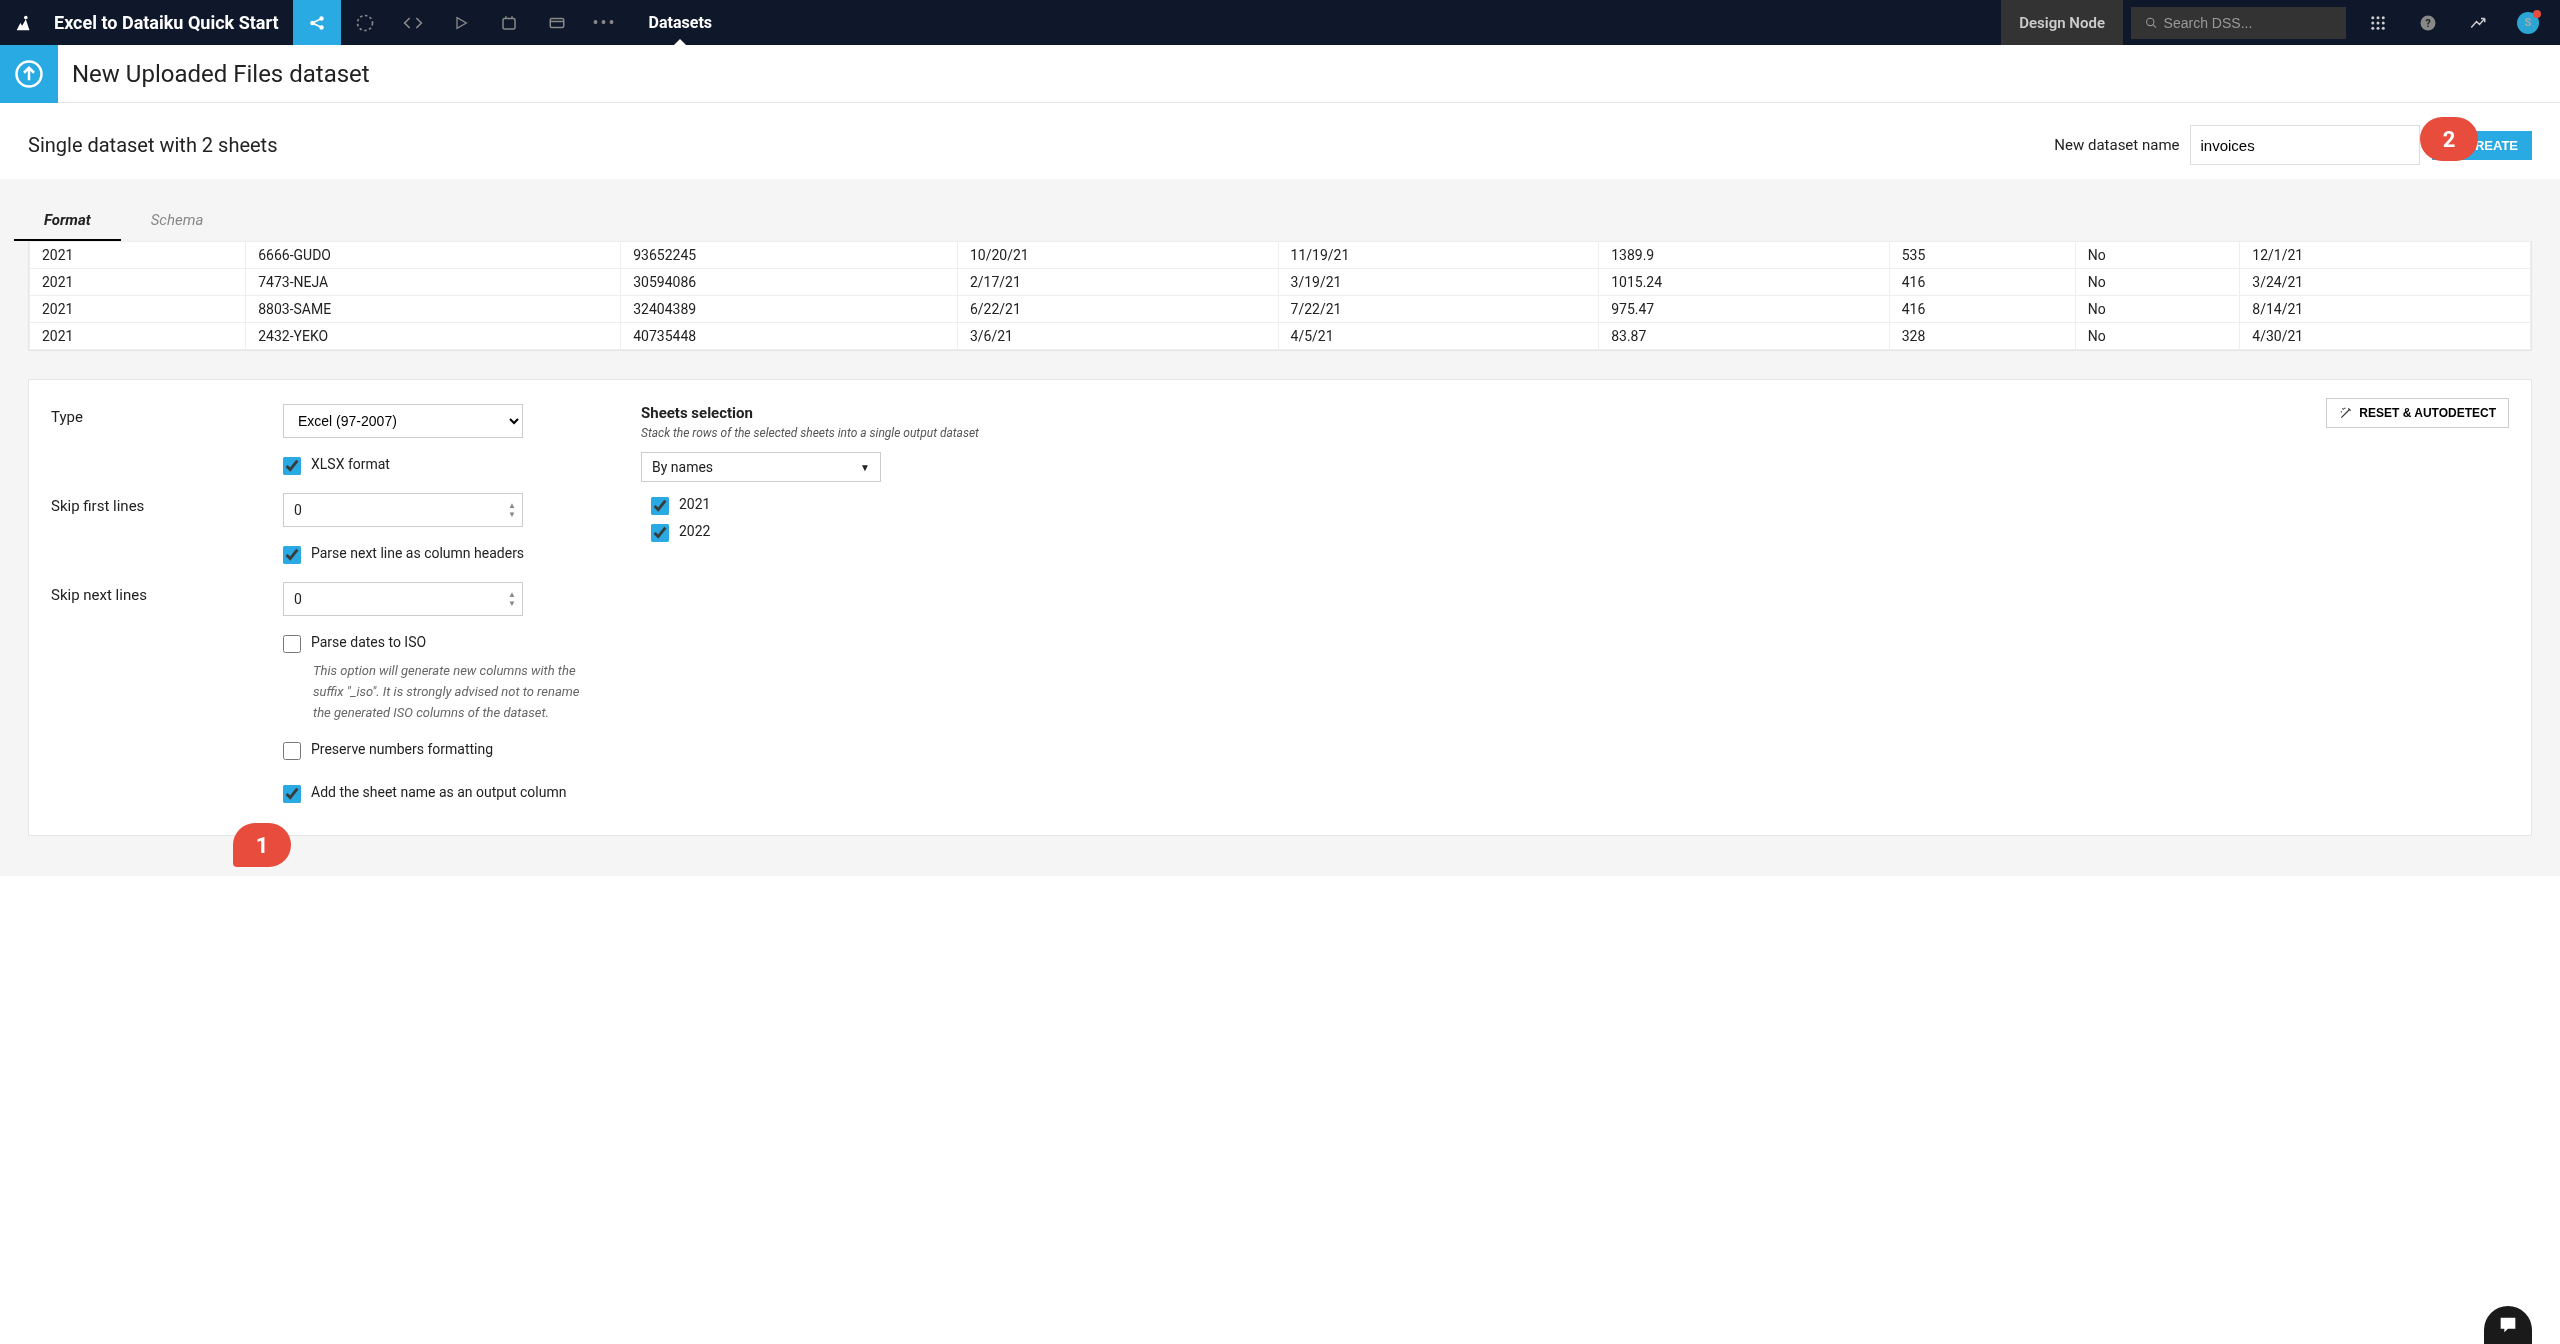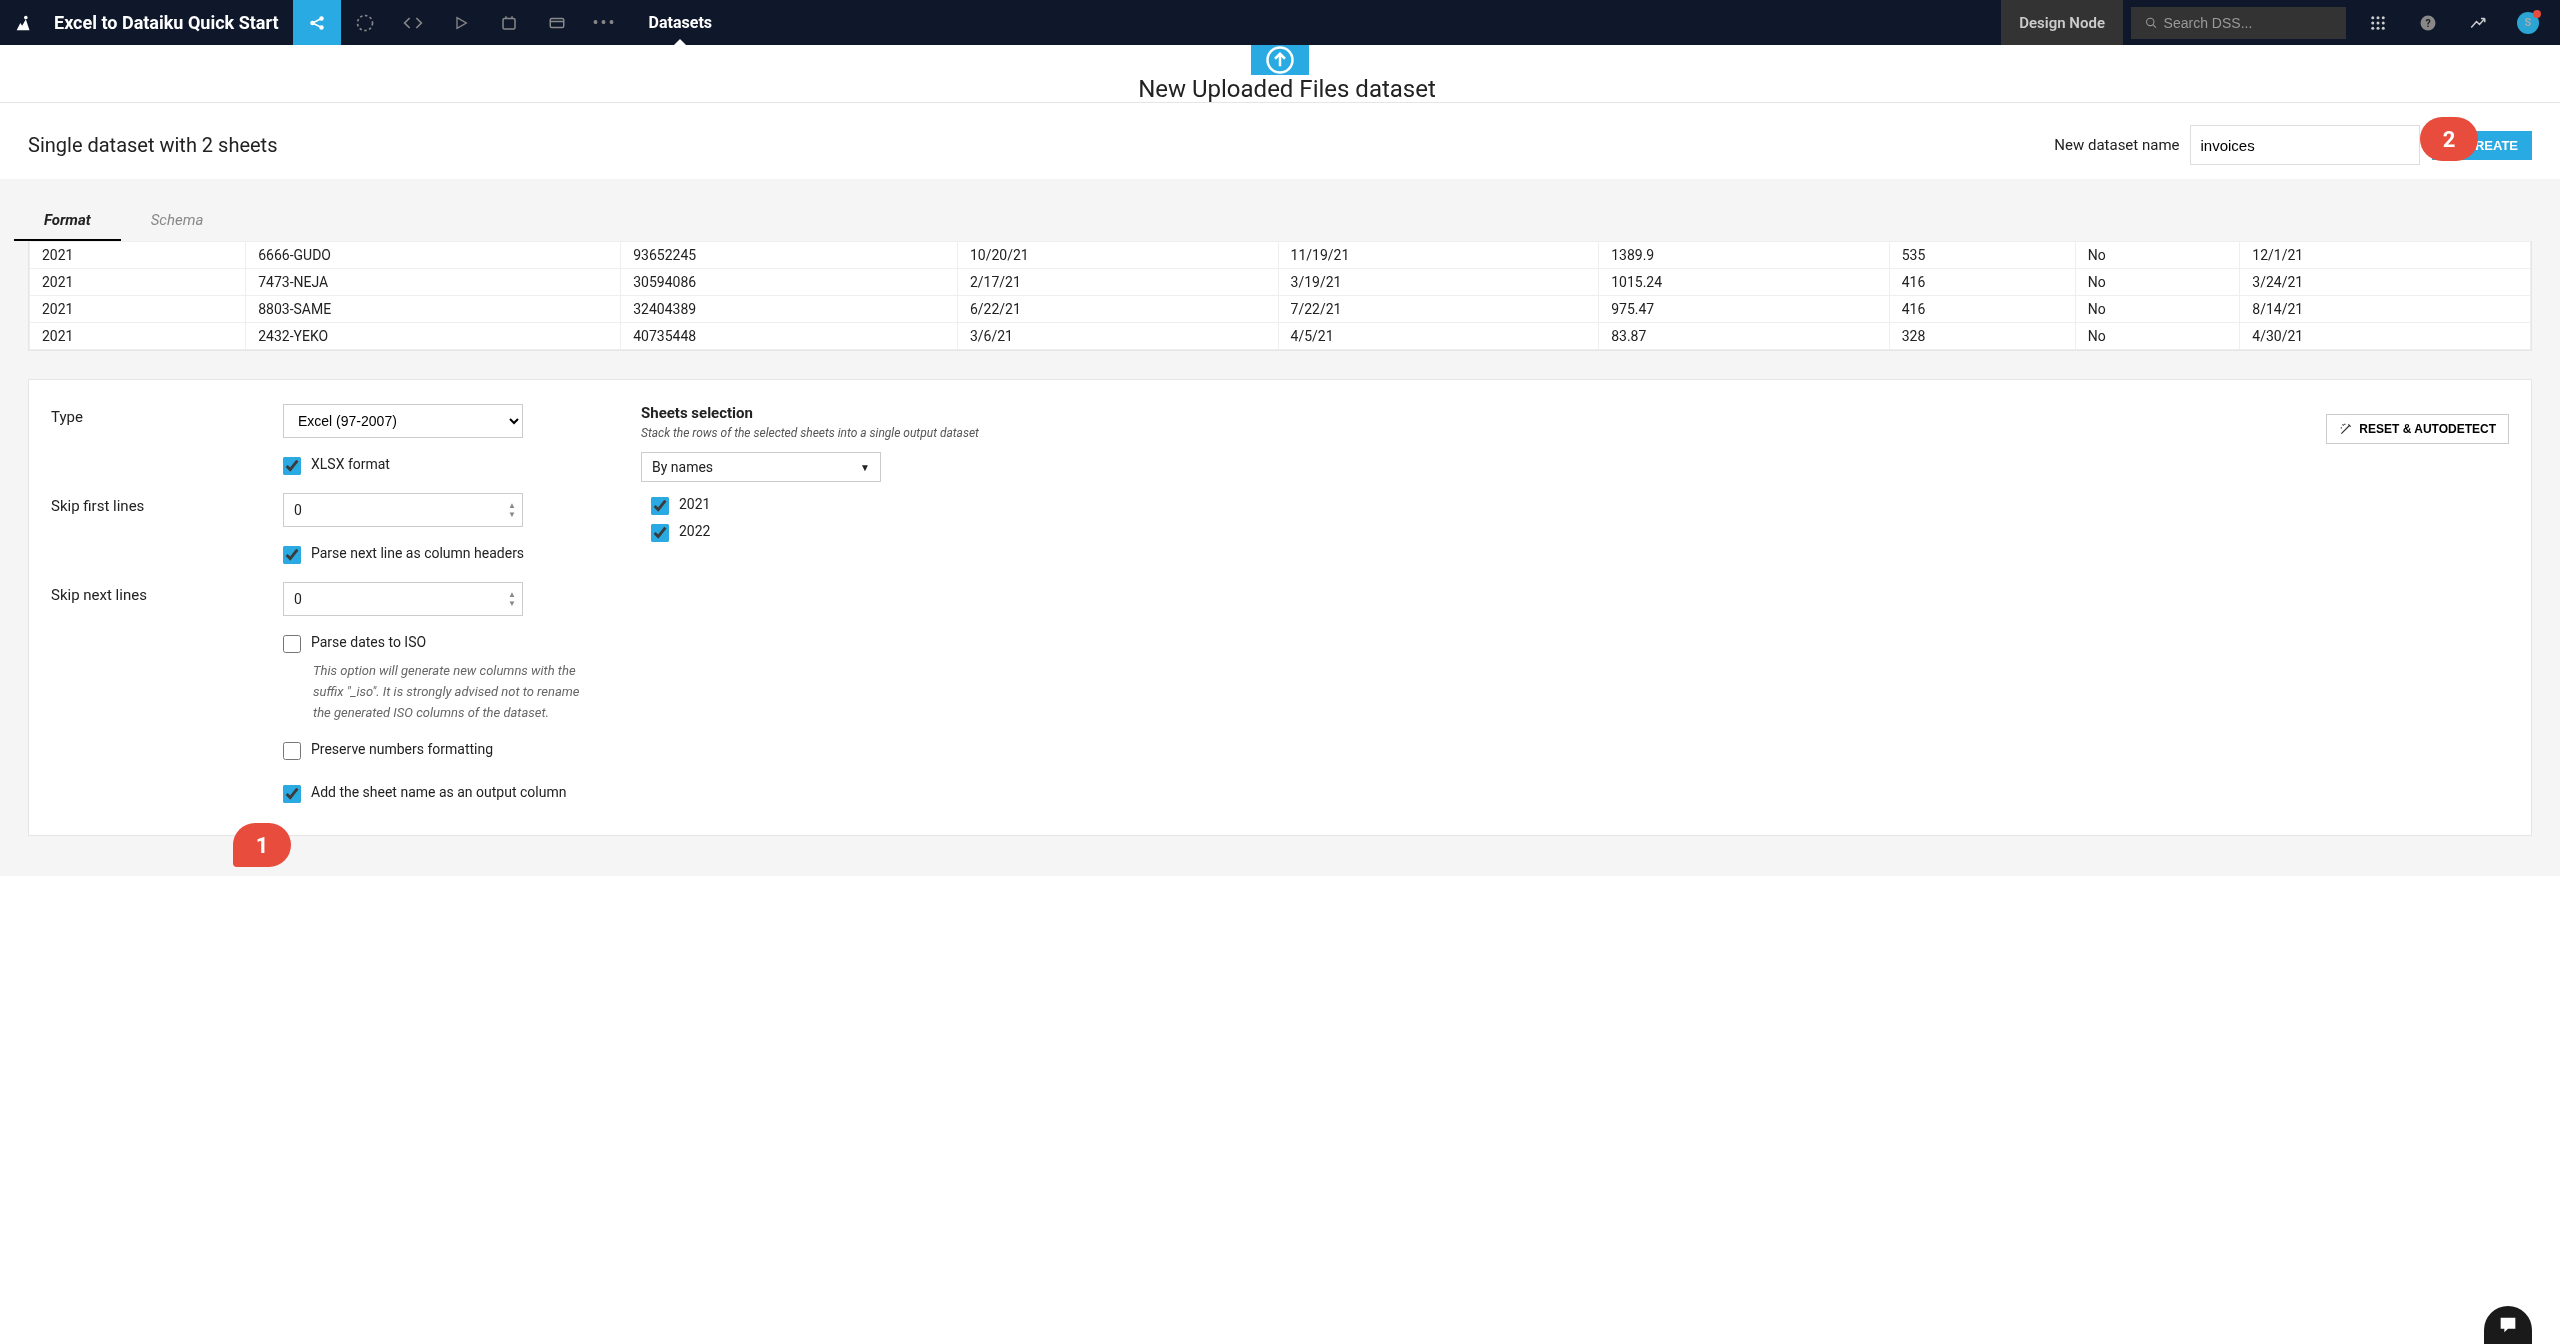--- a/index.html
+++ b/index.html
@@ -17,21 +17,21 @@
 .topbar .spacer { flex: 1; }
 .topbar .design-node { background: #333; padding: 0 18px; height: 45px; display: flex; align-items: center; font-weight: 600; color: #ccc; font-size: 15px; }
 .topbar .search { background: #333; height: 32px; margin: 0 8px; padding: 0 14px; display: flex; align-items: center; width: 215px; }
 .topbar .search input { background: transparent; border: none; color: #fff; font-size: 14px; outline: none; margin-left: 6px; width: 100%; }
 .topbar .search input::placeholder { color: #999; }
 .topbar .right-icons { display: flex; align-items: center; gap: 2px; padding-right: 8px; }
 .topbar .avatar { width: 22px; height: 22px; border-radius: 50%; background: #2aa5d4; position: relative; display: flex; align-items: center; justify-content: center; font-size: 11px; font-weight: 700; }
 .topbar .avatar::after { content: ""; position: absolute; top: -2px; right: -2px; width: 8px; height: 8px; background: #e74c3c; border-radius: 50%; }
 
 
-.subheader { display: flex; align-items: center; height: 58px; border-bottom: 1px solid #e5e5e5; flex-direction: column; }
+.subheader { display: flex; align-items: center; height: 58px; border-bottom: 1px solid #e5e5e5; }
 .subheader .upload-icon { width: 58px; height: 58px; background: #29aae2; display: flex; align-items: center; justify-content: center; }
 .subheader .upload-icon svg { width: 30px; height: 30px; }
 .subheader .title { font-size: 24px; font-weight: 400; padding-left: 14px; }
 
 
 .name-row { display: flex; align-items: center; padding: 22px 28px 8px 28px; }
 .name-row .heading { font-size: 20px; font-weight: 400; }
 .name-row .spacer { flex: 1; }
 .name-row .label { font-size: 15px; margin-right: 10px; }
 .name-row input { border: 1px solid #ddd; padding: 5px 10px; font-size: 15px; width: 230px; height: 40px; }
@@ -46,21 +46,21 @@
 
 .content { background: #f5f5f5; padding: 0 28px 40px 28px; }
 
 
 .data-table { background: #fff; border: 1px solid #e5e5e5; border-top: none; }
 .data-table table { width: 100%; border-collapse: collapse; }
 .data-table td { padding: 5px 12px; border: 1px solid #eee; font-size: 14px; }
 
 
 .settings-panel { background: #fff; border: 1px solid #e5e5e5; margin-top: 28px; padding: 24px 22px; position: relative; }
-.settings-panel .reset-btn { position: absolute; top: 34px; right: 22px; border: 1px solid #ccc; background: #fff; padding: 7px 12px; font-weight: 700; font-size: 12px; display: flex; align-items: center; gap: 6px; cursor: pointer; }
+.settings-panel .reset-btn { position: absolute; top: 18px; right: 22px; border: 1px solid #ccc; background: #fff; padding: 7px 12px; font-weight: 700; font-size: 12px; display: flex; align-items: center; gap: 6px; cursor: pointer; }
 
 .settings-cols { display: flex; gap: 50px; }
 .settings-col-left { width: 540px; }
 .settings-col-right { flex: 1; }
 
 .form-row { display: flex; align-items: flex-start; margin-bottom: 18px; }
 .form-row .lbl { width: 232px; font-size: 15px; padding-top: 4px; }
 .form-row .ctrl { flex: 1; }
 .form-row select, .form-row .numbox { border: 1px solid #ccc; padding: 6px 10px; font-size: 14px; width: 240px; height: 34px; background: #fff; }
 .numbox { display: flex; align-items: center; position: relative; }

